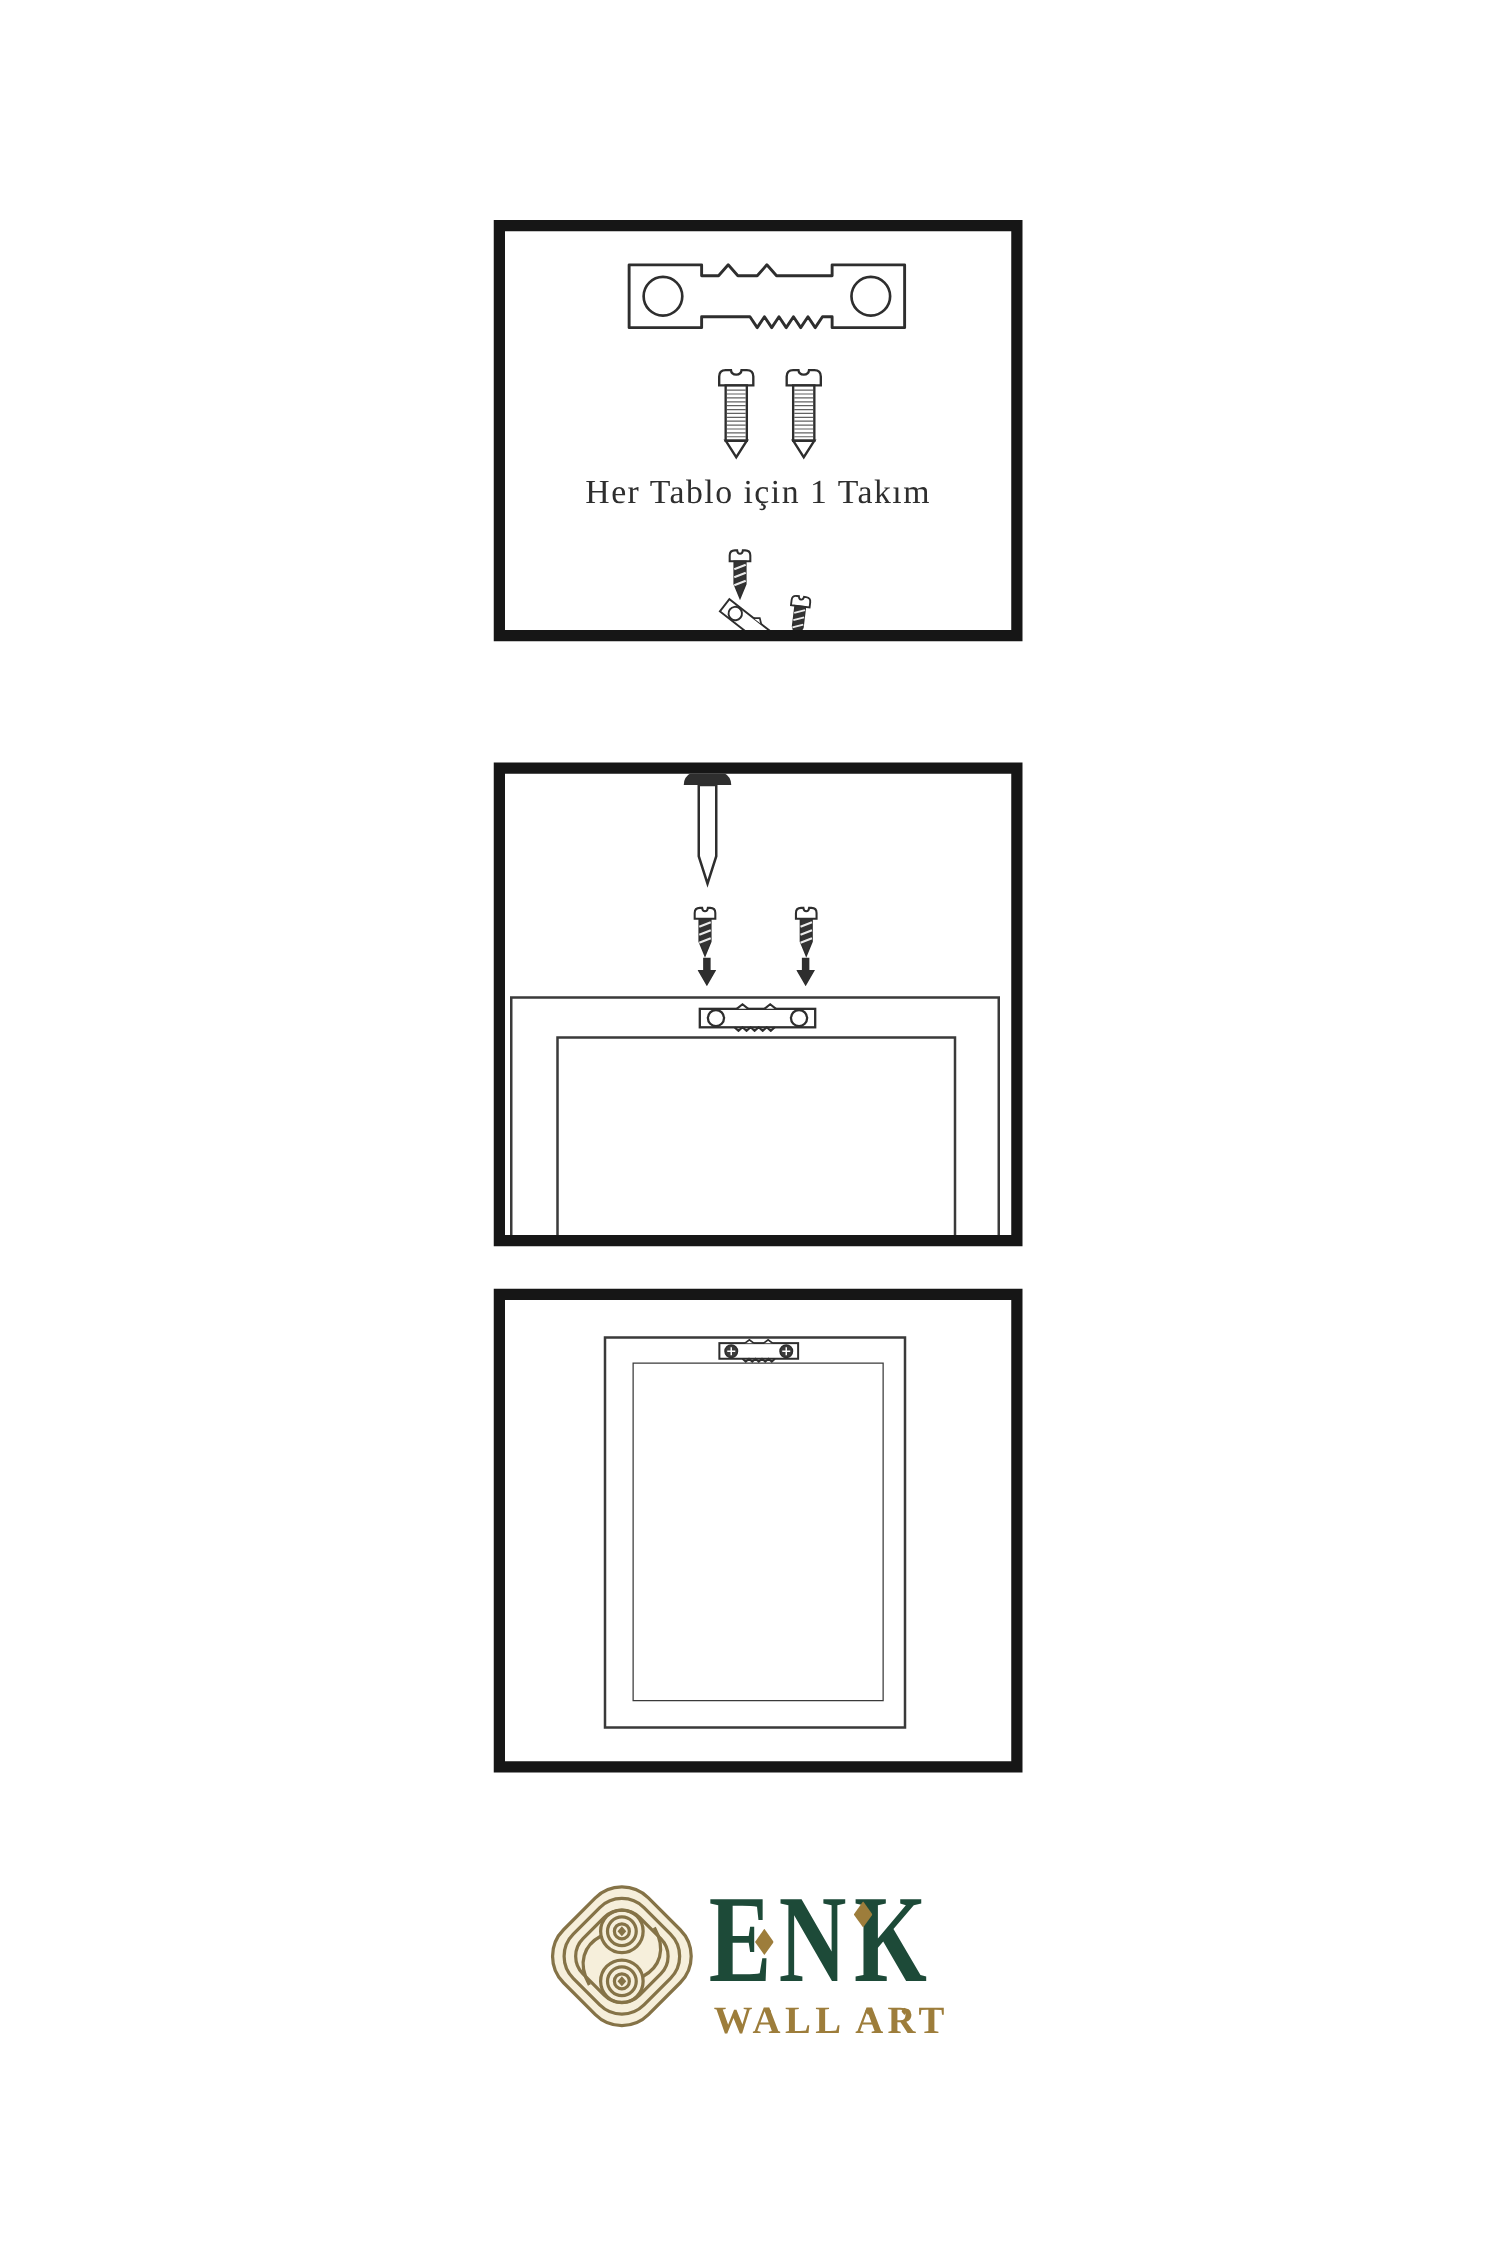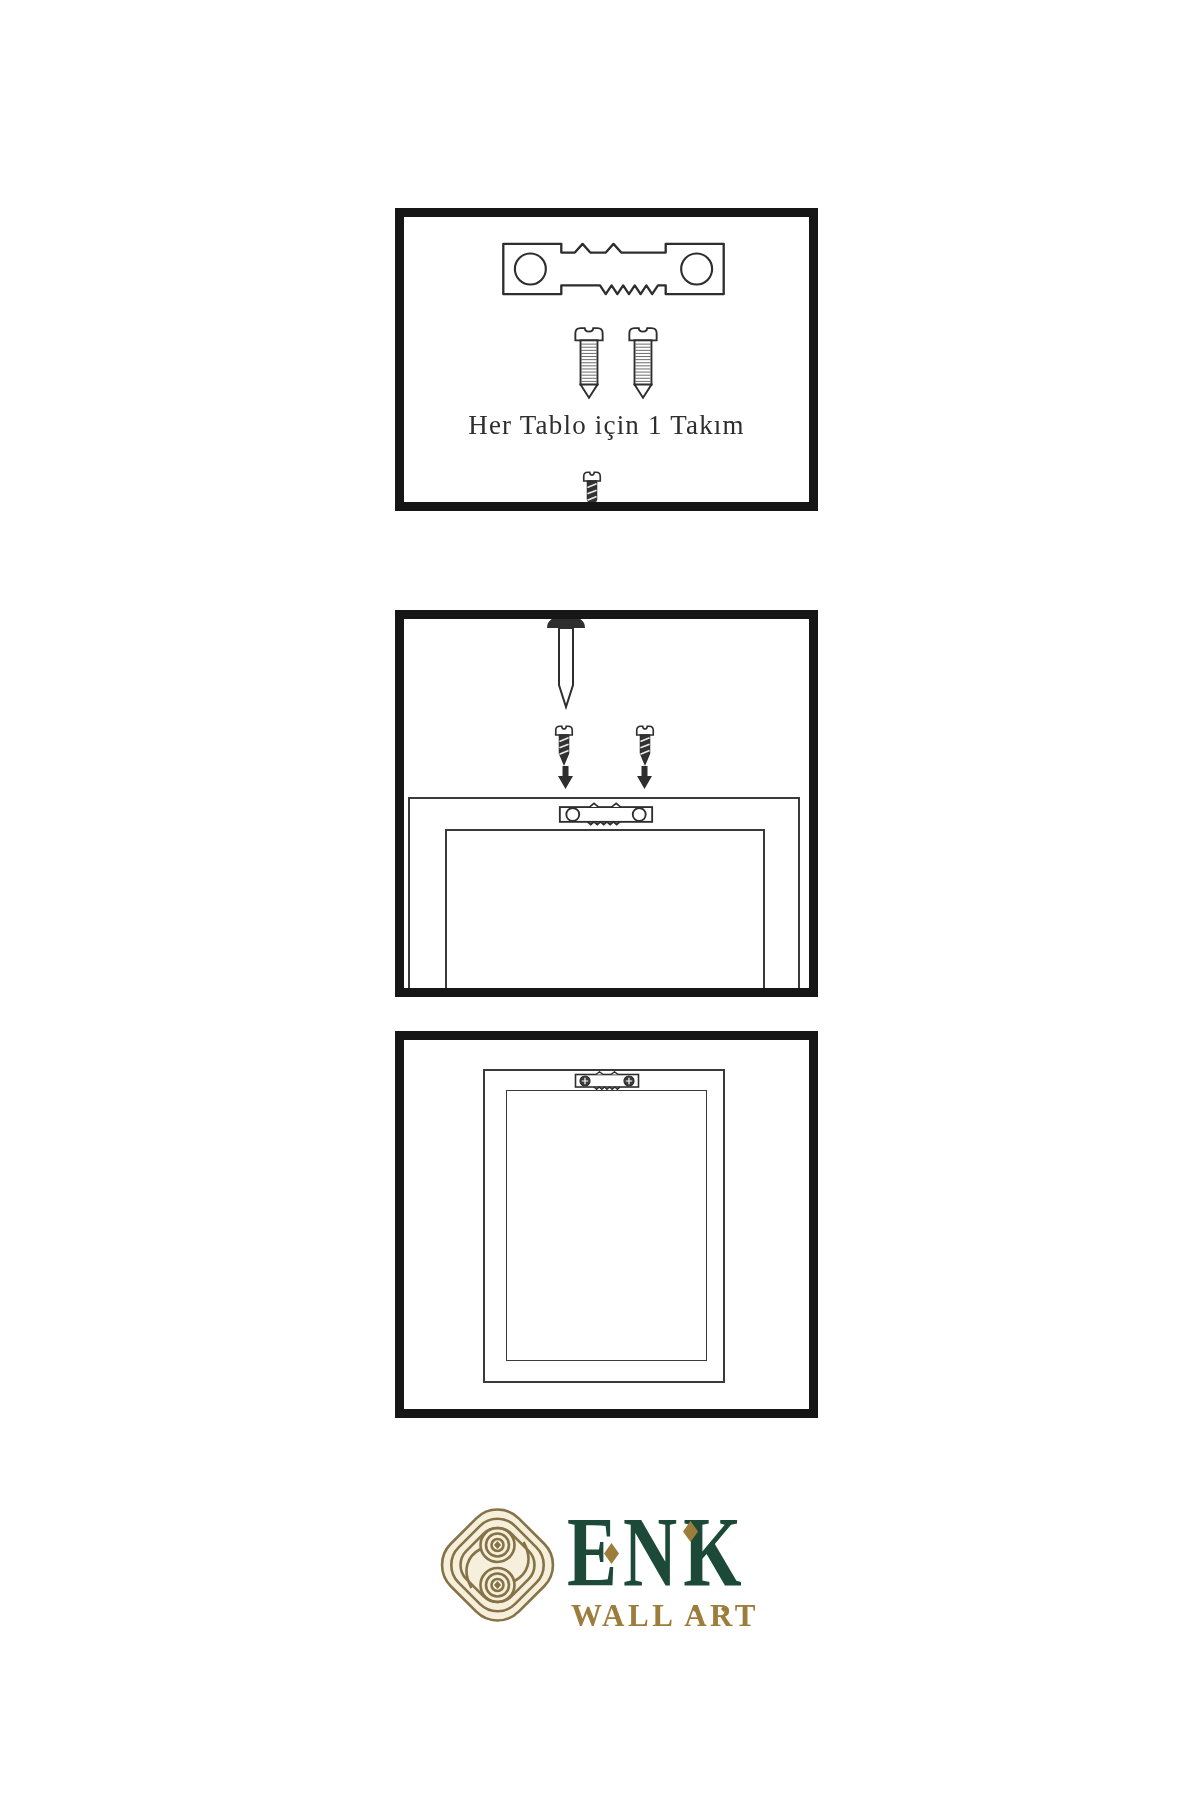--- a/index.html
+++ b/index.html
@@ -2,21 +2,21 @@
 <html style="--background: #ffffff; --ink: #2e2e2e; --panel-border: #161616; --frame-line: #3a3a3a; --brand-green: #1d4a38; --brand-gold: #9d7d3b; --icon-gold: #857347; --icon-fill: #f6efdb;"><head>
 <meta charset="utf-8">
 <style>
   html,body{margin:0;padding:0;background:#fff;}
   .page{position:relative;width:1200px;height:1800px;background:var(--background,#fff);
         font-family:"Liberation Serif",serif;overflow:hidden;}
 
   
   .panel{position:absolute;left:395px;width:423px;box-sizing:border-box;
          border:9px solid var(--panel-border,#161616);background:#fff;overflow:hidden;}
-  .panel-1{top:208px;height:303px;}
+  .panel-1{top:176px;height:337px;}
   .panel-2{top:610px;height:387px;}
   .panel-3{top:1031px;height:387px;}
 
   .abs{position:absolute;}
   .diagram{color:var(--ink,#2e2e2e);display:block;}
 
   .caption{position:absolute;left:0;right:0;top:193px;text-align:center;
            font-size:27px;letter-spacing:1.2px;color:var(--ink,#2e2e2e);
            font-family:"Liberation Serif",serif;}
 

